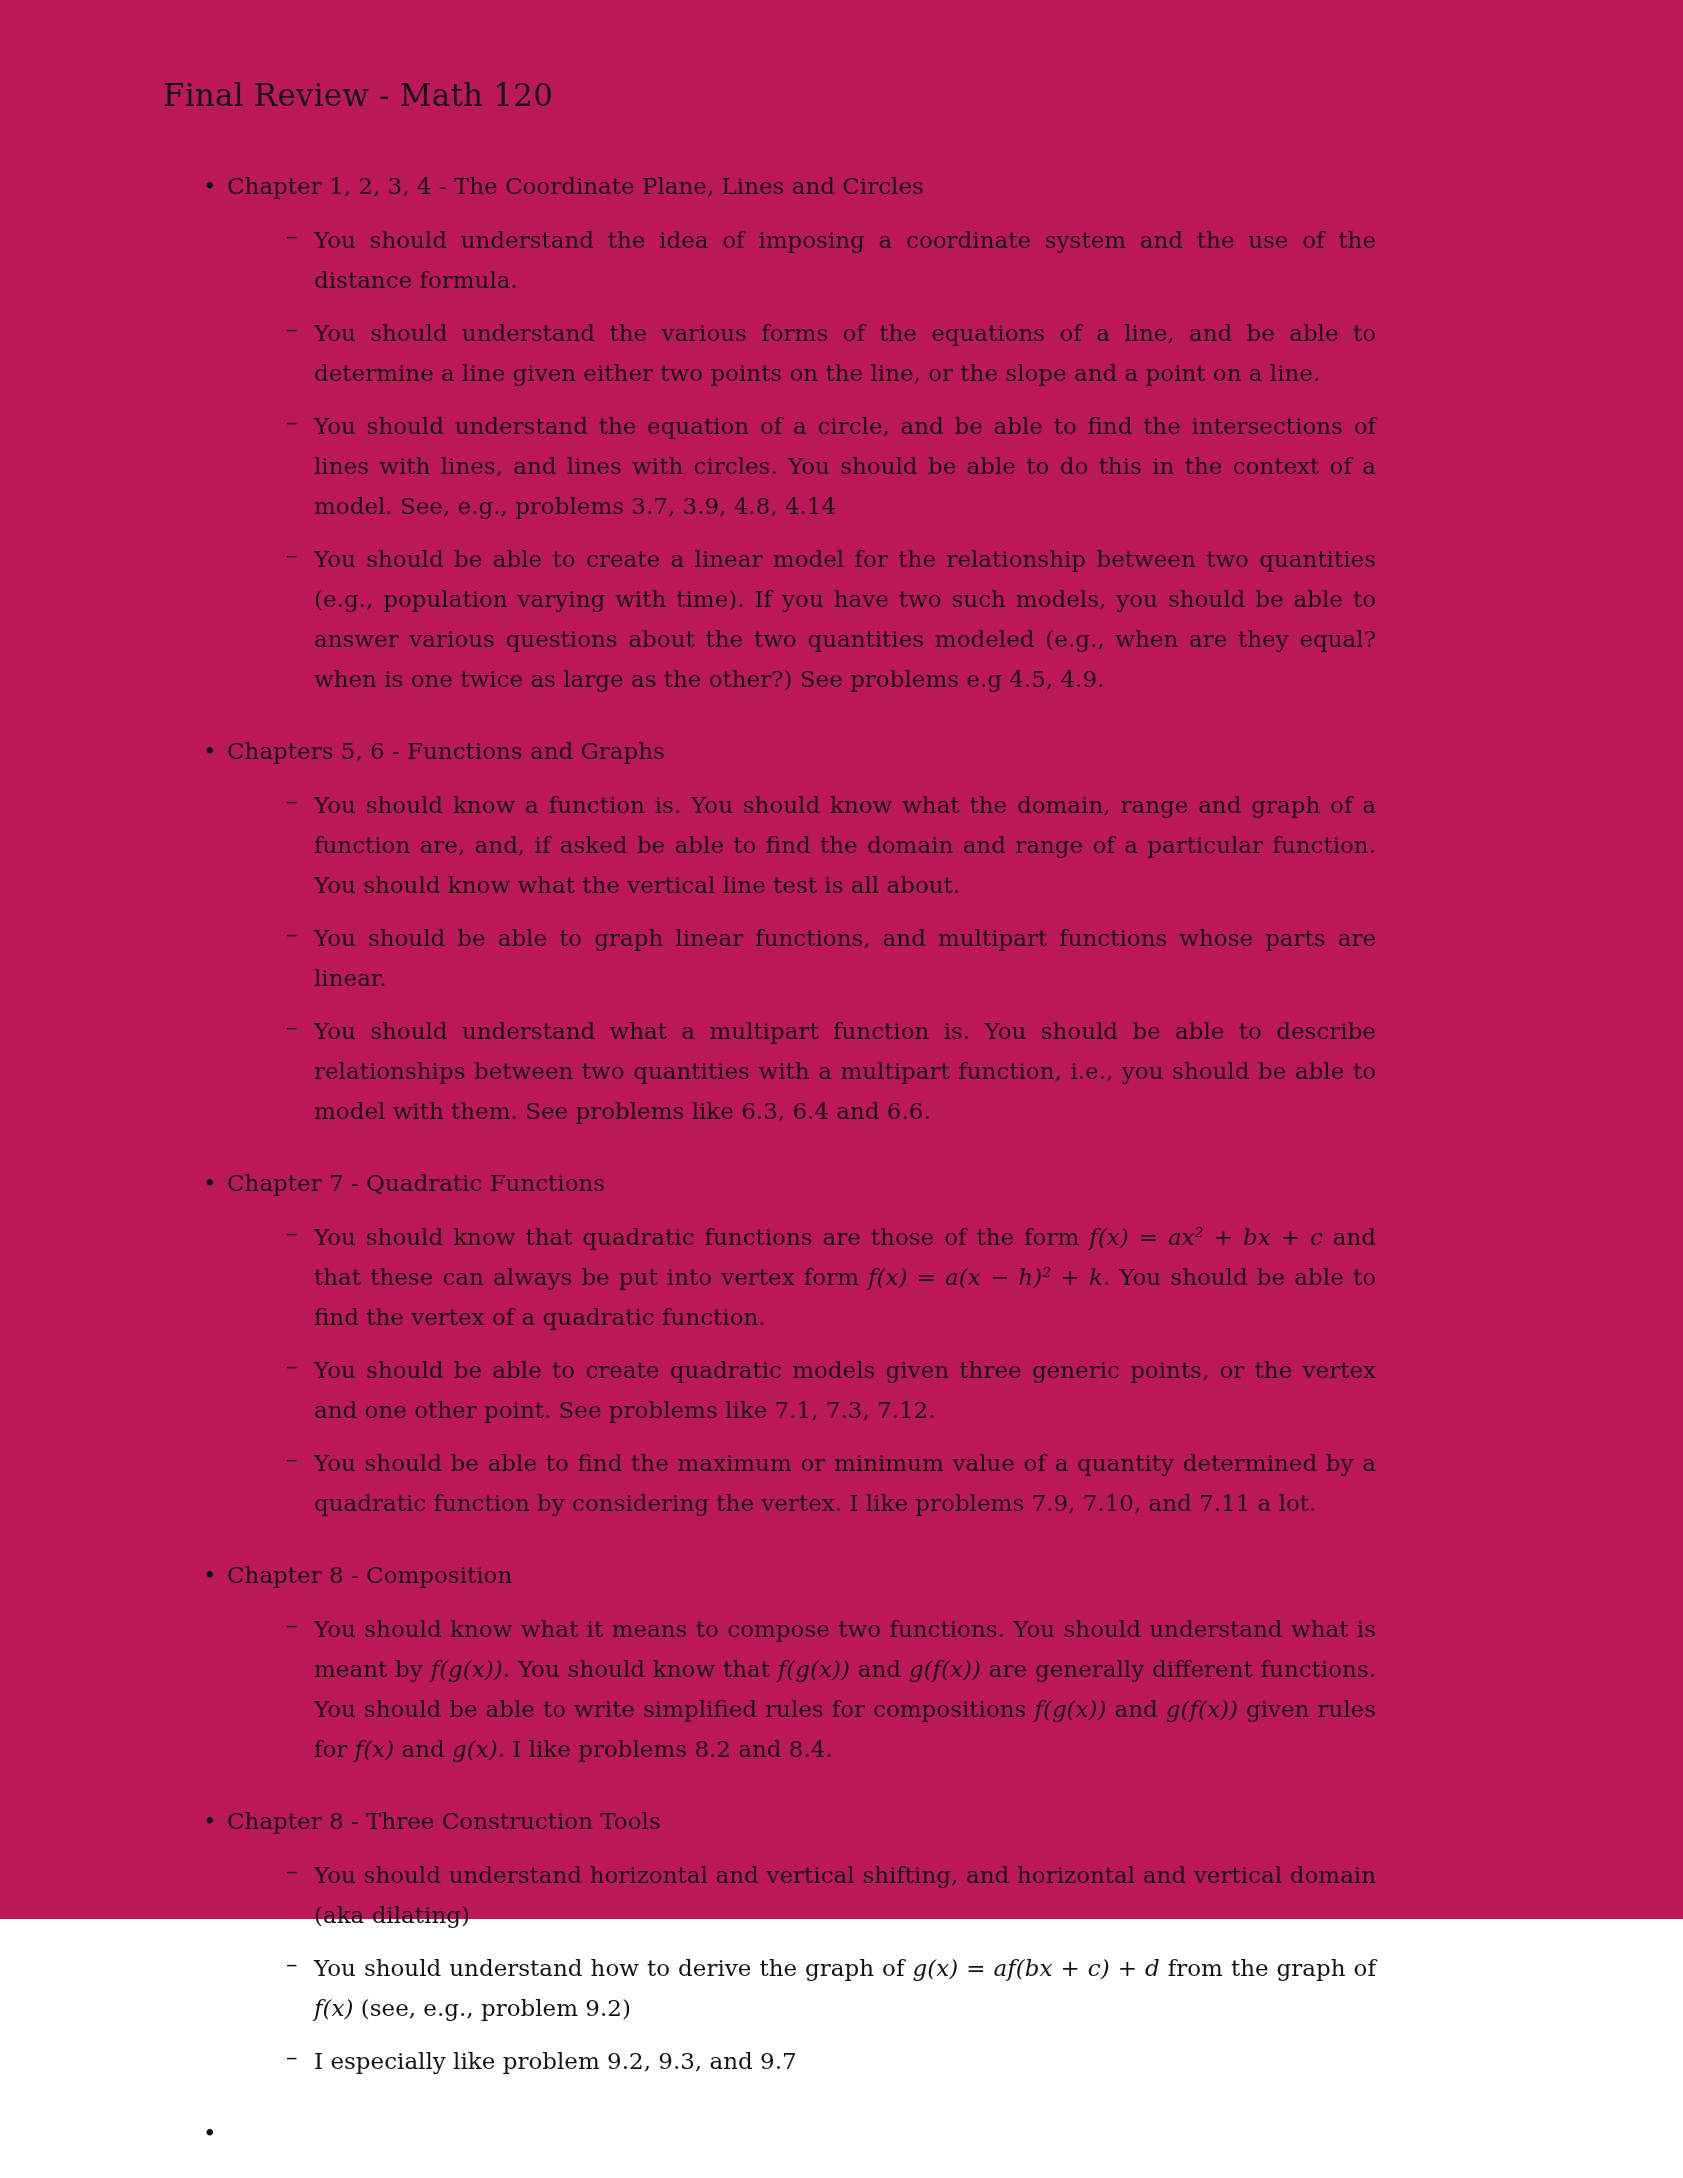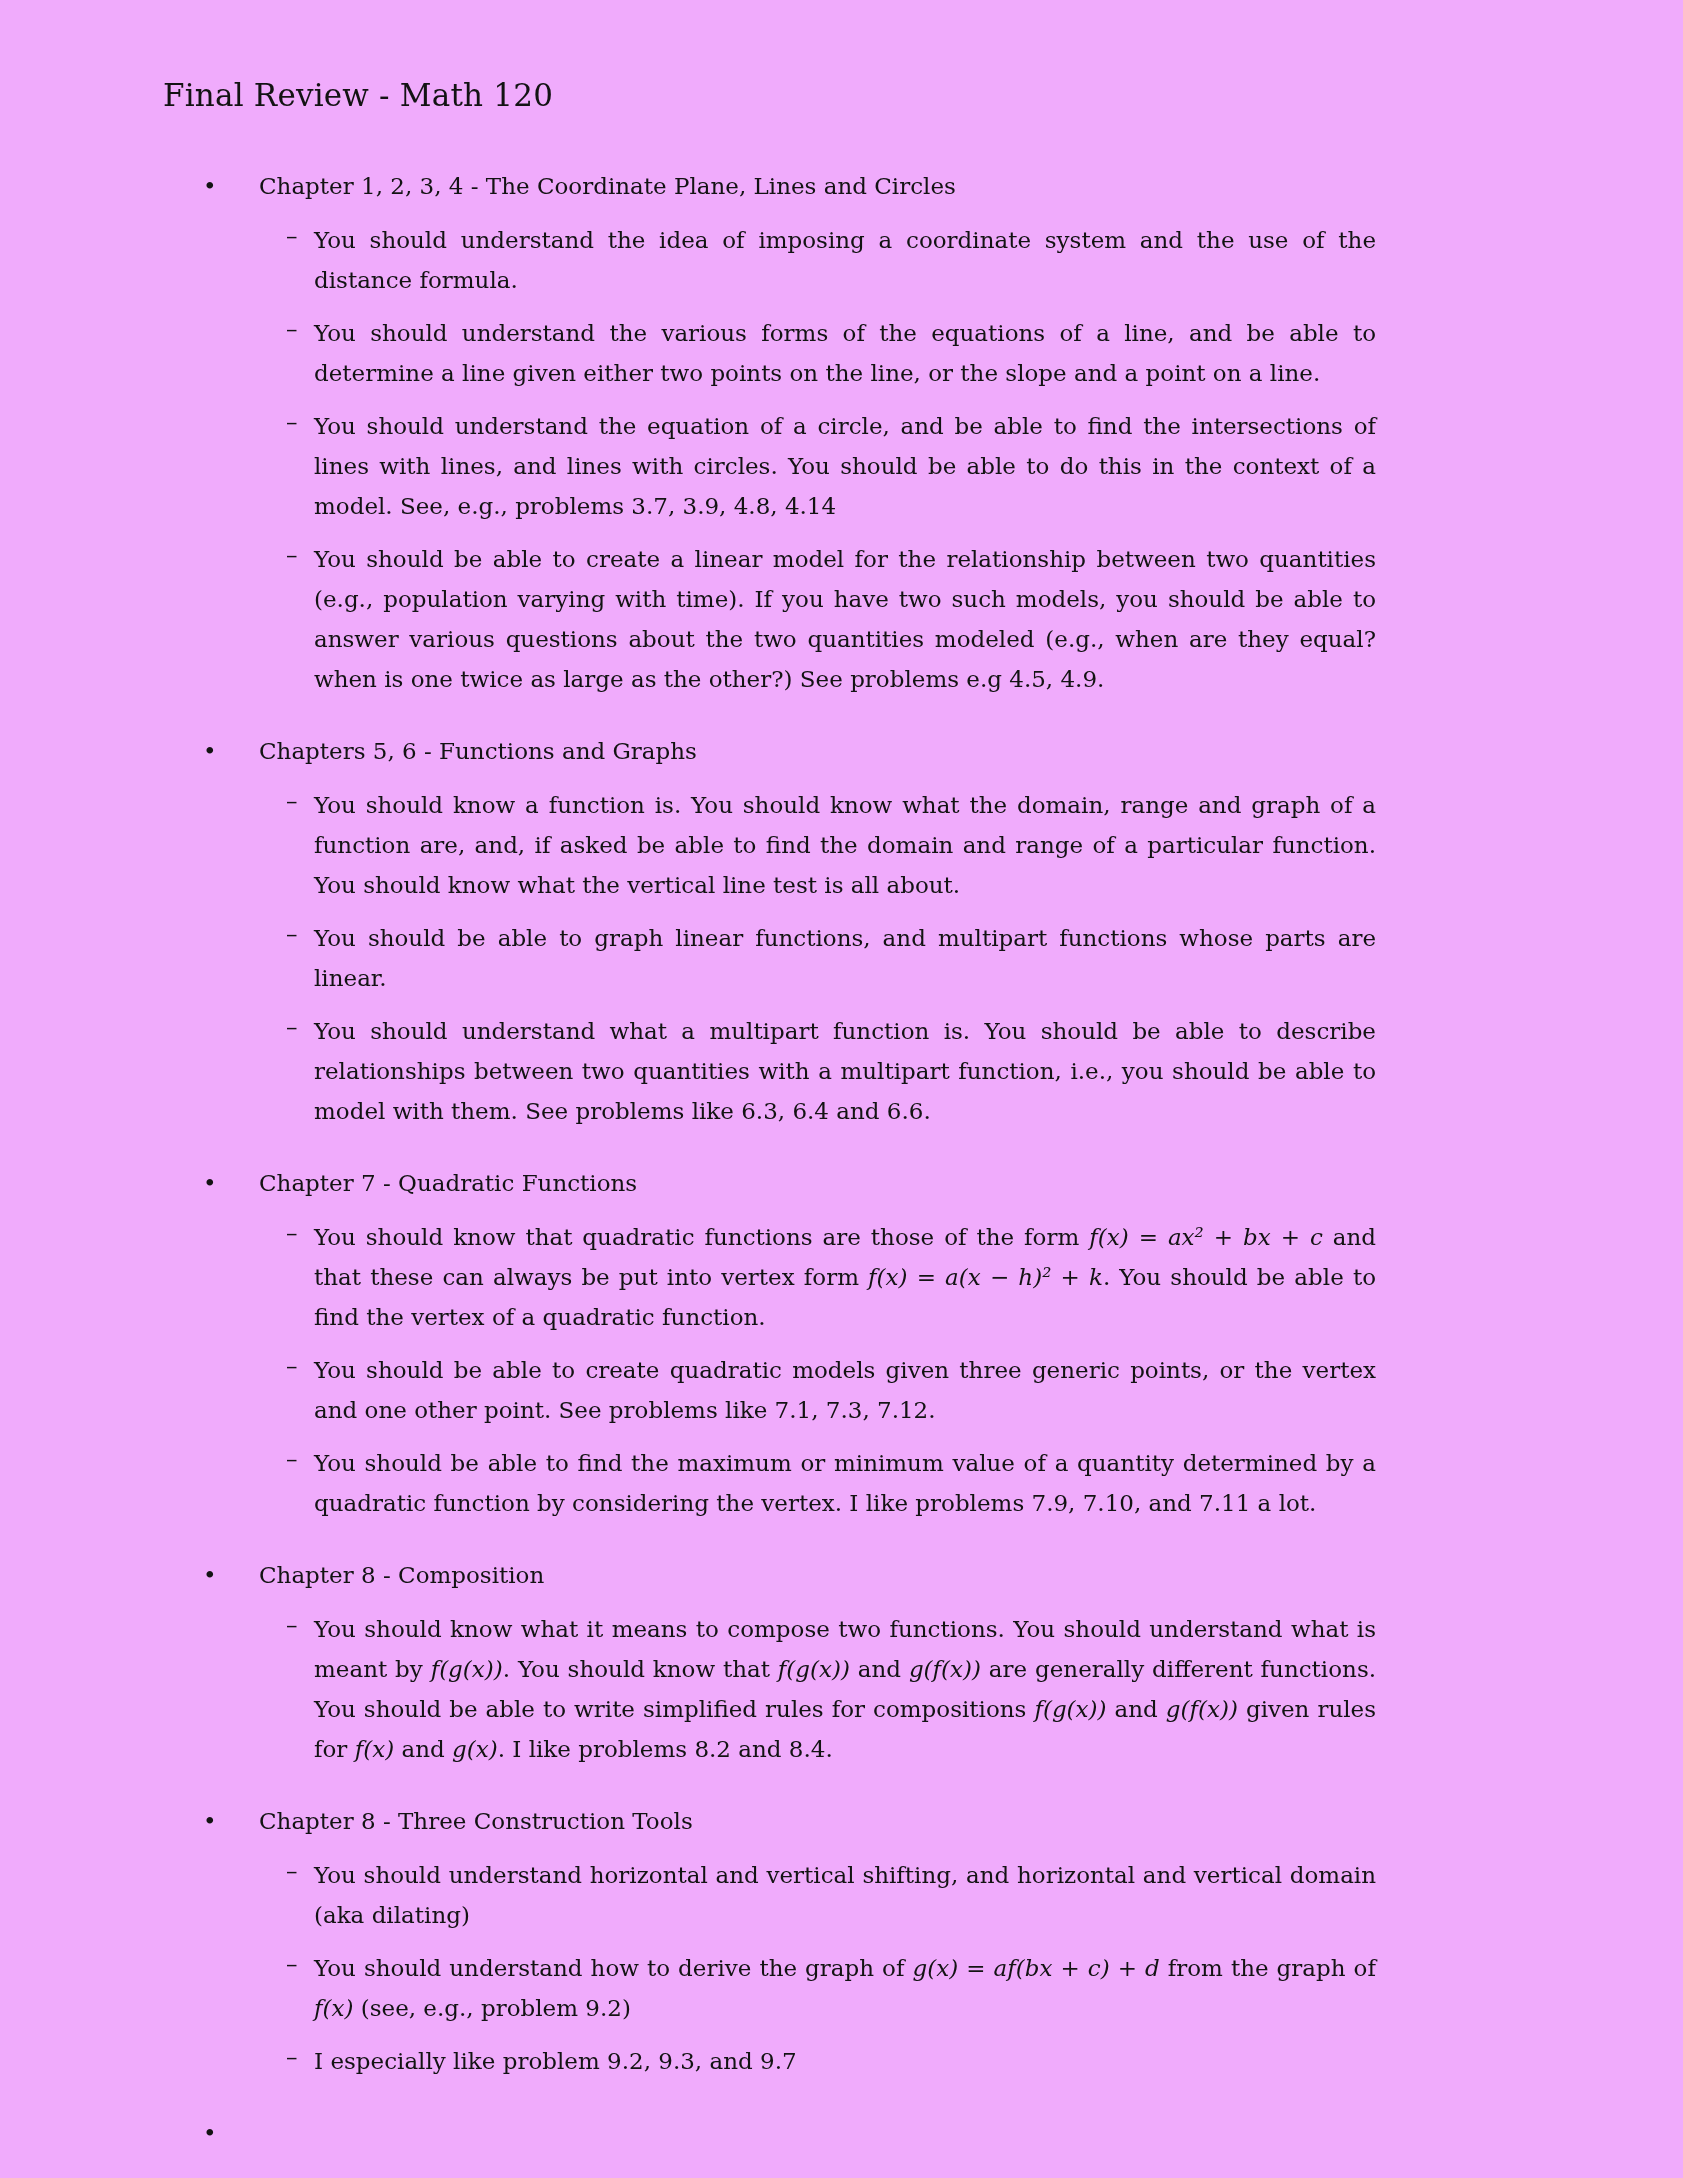--- a/index.html
+++ b/index.html
@@ -7,22 +7,22 @@
   body {
     width: 1683px;
     height: 2178px;
     font-family: "DejaVu Serif", "Liberation Serif", serif;
     color: #131313;
     position: relative;
     overflow: hidden;
   }
   .page {
     width: 1683px;
-    height: 2178px;
-    background: #f0abfc;
+    height: 1919px;
+    background: #be185d;
     padding-top: 77px;
   }
   .title {
     margin-left: 163px;
     font-size: 31px;
     font-weight: normal;
     letter-spacing: 0.2px;
   }
   .sections {
     list-style: none;
@@ -38,21 +38,20 @@
   .bullet {
     width: 24px;
     flex-shrink: 0;
     font-size: 23px;
     line-height: 33px;
   }
   .section-body { flex: 1; }
   .section-title {
     font-size: 23px;
     line-height: 33px;
-    margin-left: 32px;
   }
   .items {
     list-style: none;
     margin-top: 17px;
   }
   .item {
     display: flex;
     align-items: flex-start;
     margin-left: 59px;
     margin-bottom: 13px;

